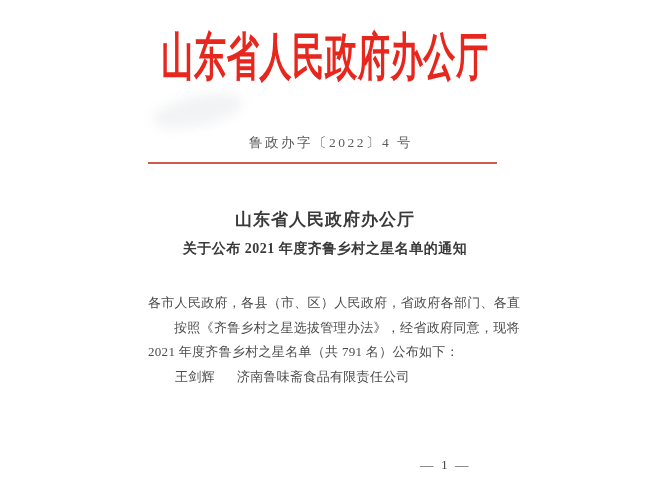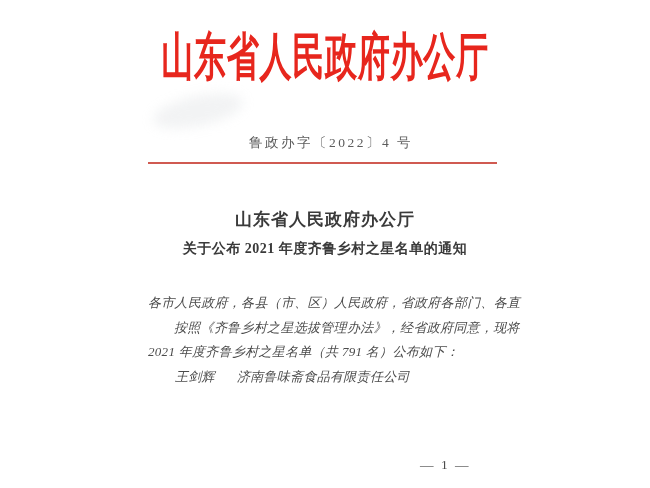--- a/index.html
+++ b/index.html
@@ -83,21 +83,20 @@
   .body-text {
     position: absolute;
     top: 291px;
     left: 148px;
     width: 370px;
     font-size: 13px;
     line-height: 24.7px;
     color: #4b4b4b;
     letter-spacing: 0.3px;
     white-space: nowrap;
-    font-style: italic;
   }
   .indented { padding-left: 26px; text-align: center; }
   .list-row { padding-left: 27px; }
   .org { margin-left: 22px; }
 
   .page-number {
     position: absolute;
     top: 457px;
     left: 420px;
     font-size: 13.5px;

